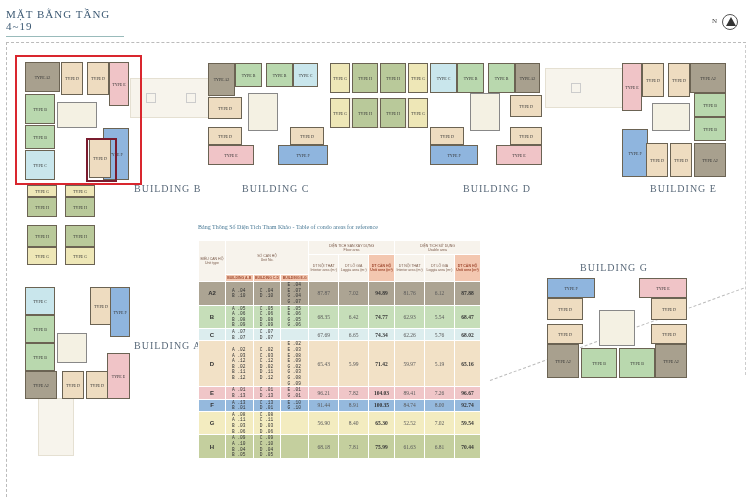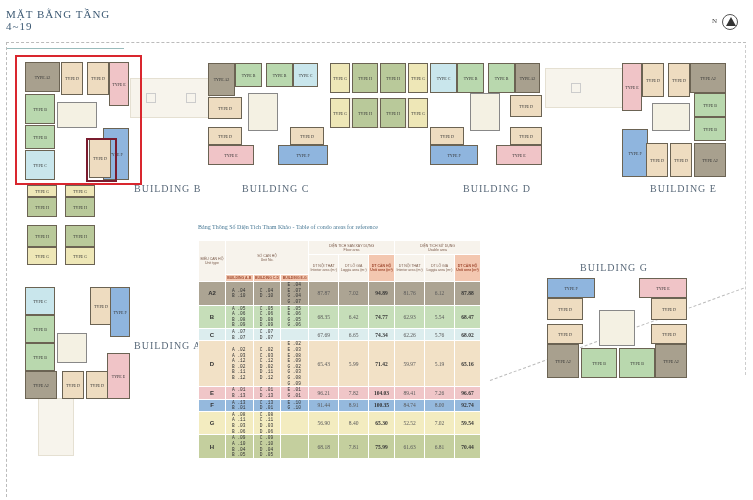--- a/index.html
+++ b/index.html
@@ -1,17 +1,17 @@
 <!DOCTYPE html>
 <html><head>
 <meta charset="utf-8">
 <style>
   *{box-sizing:border-box;margin:0;padding:0;}
   body{width:753px;height:500px;background:#ffffff;position:relative;overflow:hidden;font-family:"Liberation Serif",serif;color:#4a5a6a;}
-  .title{position:absolute;left:6px;top:8px;font-size:11px;letter-spacing:1px;color:#3d5a74;border-bottom:1px solid #9bb;padding-bottom:16px;width:118px;}
+  .title{position:absolute;left:6px;top:8px;font-size:11px;letter-spacing:1px;color:#3d5a74;border-bottom:1px solid #9bb;padding-bottom:4px;width:118px;}
   .compass{position:absolute;left:722px;top:14px;width:16px;height:16px;border:1px solid #555;border-radius:50%;}
   .compass:after{content:"";position:absolute;left:3px;top:2px;border-left:5px solid transparent;border-right:5px solid transparent;border-bottom:9px solid #333;}
   .compass-n{position:absolute;left:712px;top:17px;font-size:7px;color:#444;}
   .site{position:absolute;left:6px;top:42px;width:740px;height:455px;border-top:1px dashed #bbb;border-left:1px dashed #bbb;}
   .site-diag{position:absolute;left:490px;top:380px;width:270px;height:1px;border-top:1px dashed #bbb;transform:rotate(-20deg);transform-origin:left;}
   .site-right{position:absolute;left:745px;top:45px;height:330px;border-left:1px dashed #ccc;}
   .corridor{position:absolute;background:#f7f4ec;border:1px solid #e5e0d2;}
   .corridor .box{position:absolute;top:14px;width:10px;height:10px;border:1px solid #ccc;}
   .bldg{position:absolute;}
   .unit{position:absolute;font-size:4px;color:#333;border:1px solid #6b6353;display:flex;align-items:center;justify-content:center;}

